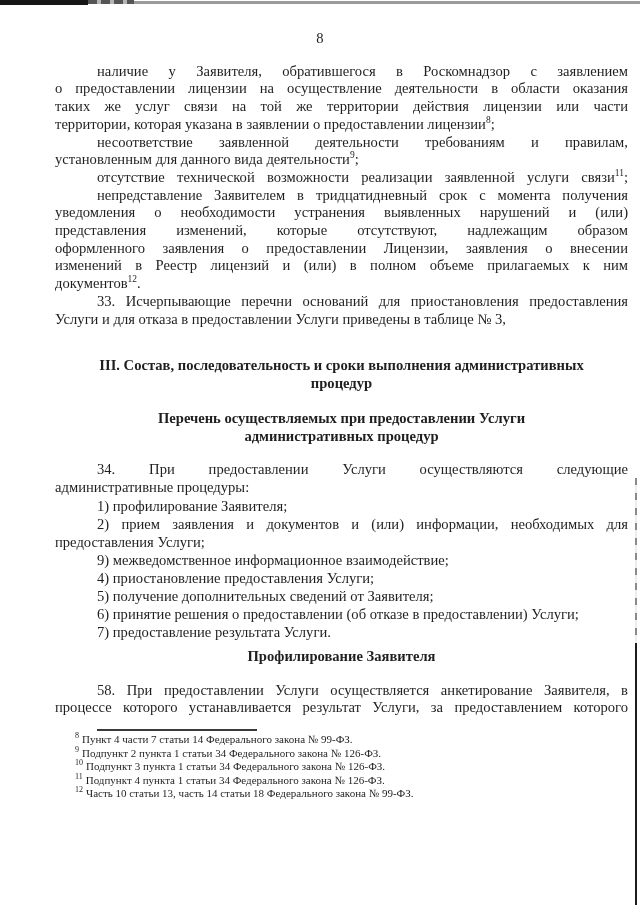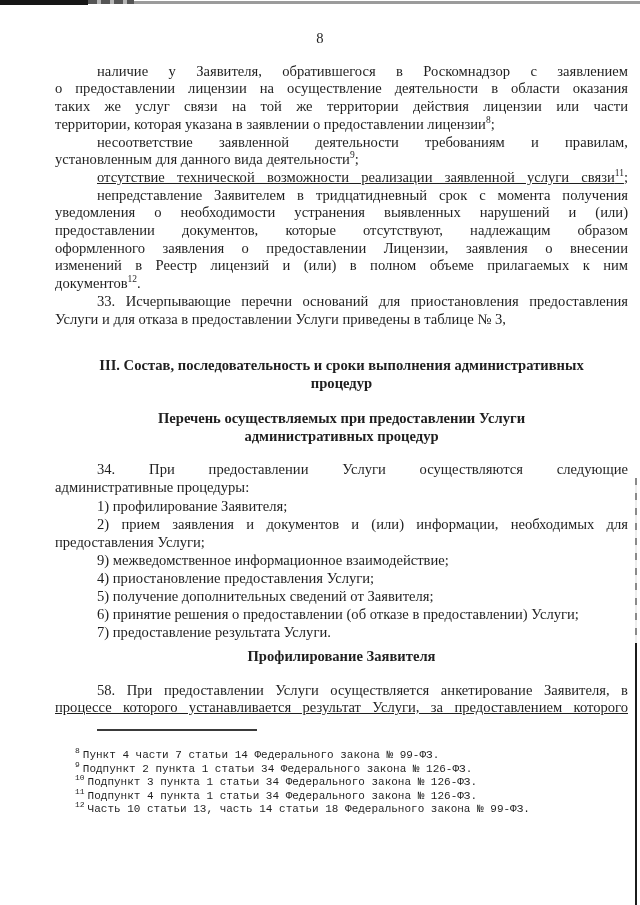--- a/index.html
+++ b/index.html
@@ -22,38 +22,38 @@
   .scan-top-3 { position: absolute; top: 1px; left: 134px; width: 506px; height: 3px; background: #9b9b9b; }
   .scan-right-dash  { position: absolute; left: 635px; top: 478px; width: 2px; height: 165px;
                       background: repeating-linear-gradient(180deg, #8a8a8a 0 7px, #ededed 7px 15px); }
   .scan-right-solid { position: absolute; left: 635px; top: 643px; width: 2px; height: 262px; background: #1c1c1c; }
 
   
   .doc { position: absolute; left: 55px; top: 0; width: 573px; }
   .blk { font-size: 14.6px; line-height: 17.7px; }
   .ln  { text-align: justify; text-align-last: justify; }
   .blk .ln:last-child { text-align-last: auto; }
-  .blk.fulljust .ln:last-child { text-align-last: justify; text-decoration: underline; }
+  .blk.fulljust .ln:last-child { text-align-last: justify; }
   .blk.indent .ln:first-child { text-indent: 42px; }
   .blk.center .ln { text-align: center; text-align-last: center; }
   .bold { font-weight: bold; }
   sup { font-size: 9.5px; line-height: 0; vertical-align: super; }
 
   #pagenum { margin-top: 30px; width: 530px; }
   #p-availability { margin-top: 15px; }
   #h-section3 { margin-top: 28px; line-height: 18px; }
   #h-proclist { margin-top: 17px; line-height: 18px; }
   #p-34 { margin-top: 16px; }
   .listblk { line-height: 18px; }
   #h-profiling { margin-top: 6px; line-height: 18px; }
   #p-35 { margin-top: 17px; }
 
   .fnsep { margin-top: 12px; margin-left: 42px; width: 160px; height: 0;
            border-top: 2px solid #3a3a3a; }
-  .fnblock { margin-top: 18px; font-size: 11px; line-height: 13.5px; font-family: Liberation Mono, monospace; }
+  .fnblock { margin-top: 2px; font-size: 11px; line-height: 13.5px; }
   .fn { padding-left: 20px; text-align: left; }
   .fn sup { font-size: 8px; margin-right: 3px; }
 </style>
 </head>
 <body>
 
 <div class="page">
 
   <div class="scan-top-1"></div>
   <div class="scan-top-2"></div>
@@ -82,21 +82,21 @@
     <div class="blk indent">
       </div>
 
     <div class="blk indent fulljust">
         <div class="ln">отсутствие технической возможности реализации заявленной услуги связи<sup>11</sup>;</div>
       </div>
 
     <div class="blk indent">
         <div class="ln">непредставление Заявителем в тридцатидневный срок с момента получения</div>
         <div class="ln">уведомления о необходимости устранения выявленных нарушений и (или)</div>
-        <div class="ln">предоставлении документов, которые отсутствуют, надлежащим образом</div>
+        <div class="ln">представления изменений, которые отсутствуют, надлежащим образом</div>
         <div class="ln">оформленного заявления о предоставлении Лицензии, заявления о внесении</div>
         <div class="ln">изменений в Реестр лицензий и (или) в полном объеме прилагаемых к ним</div>
         <div class="ln">документов<sup>12</sup>.</div>
       </div>
 
     <div class="blk indent">
         <div class="ln">33. Исчерпывающие перечни оснований для приостановления предоставления</div>
         <div class="ln">Услуги и для отказа в предоставлении Услуги приведены в таблице № 3,</div>
       </div>
 

